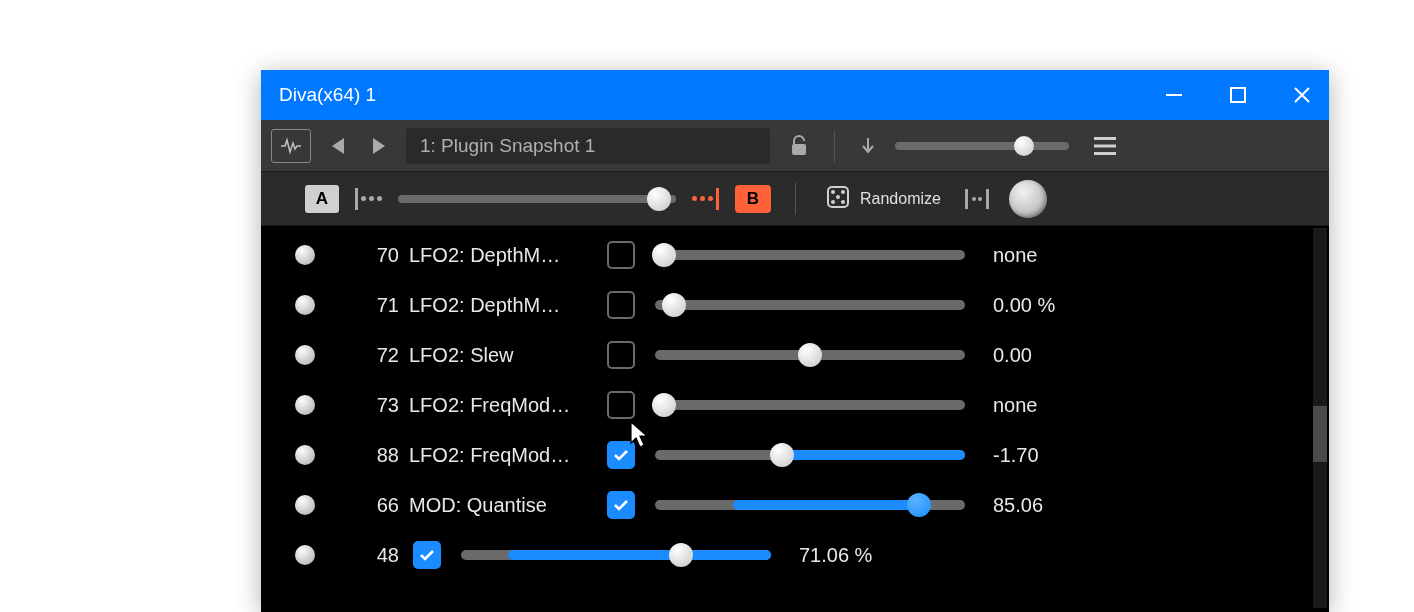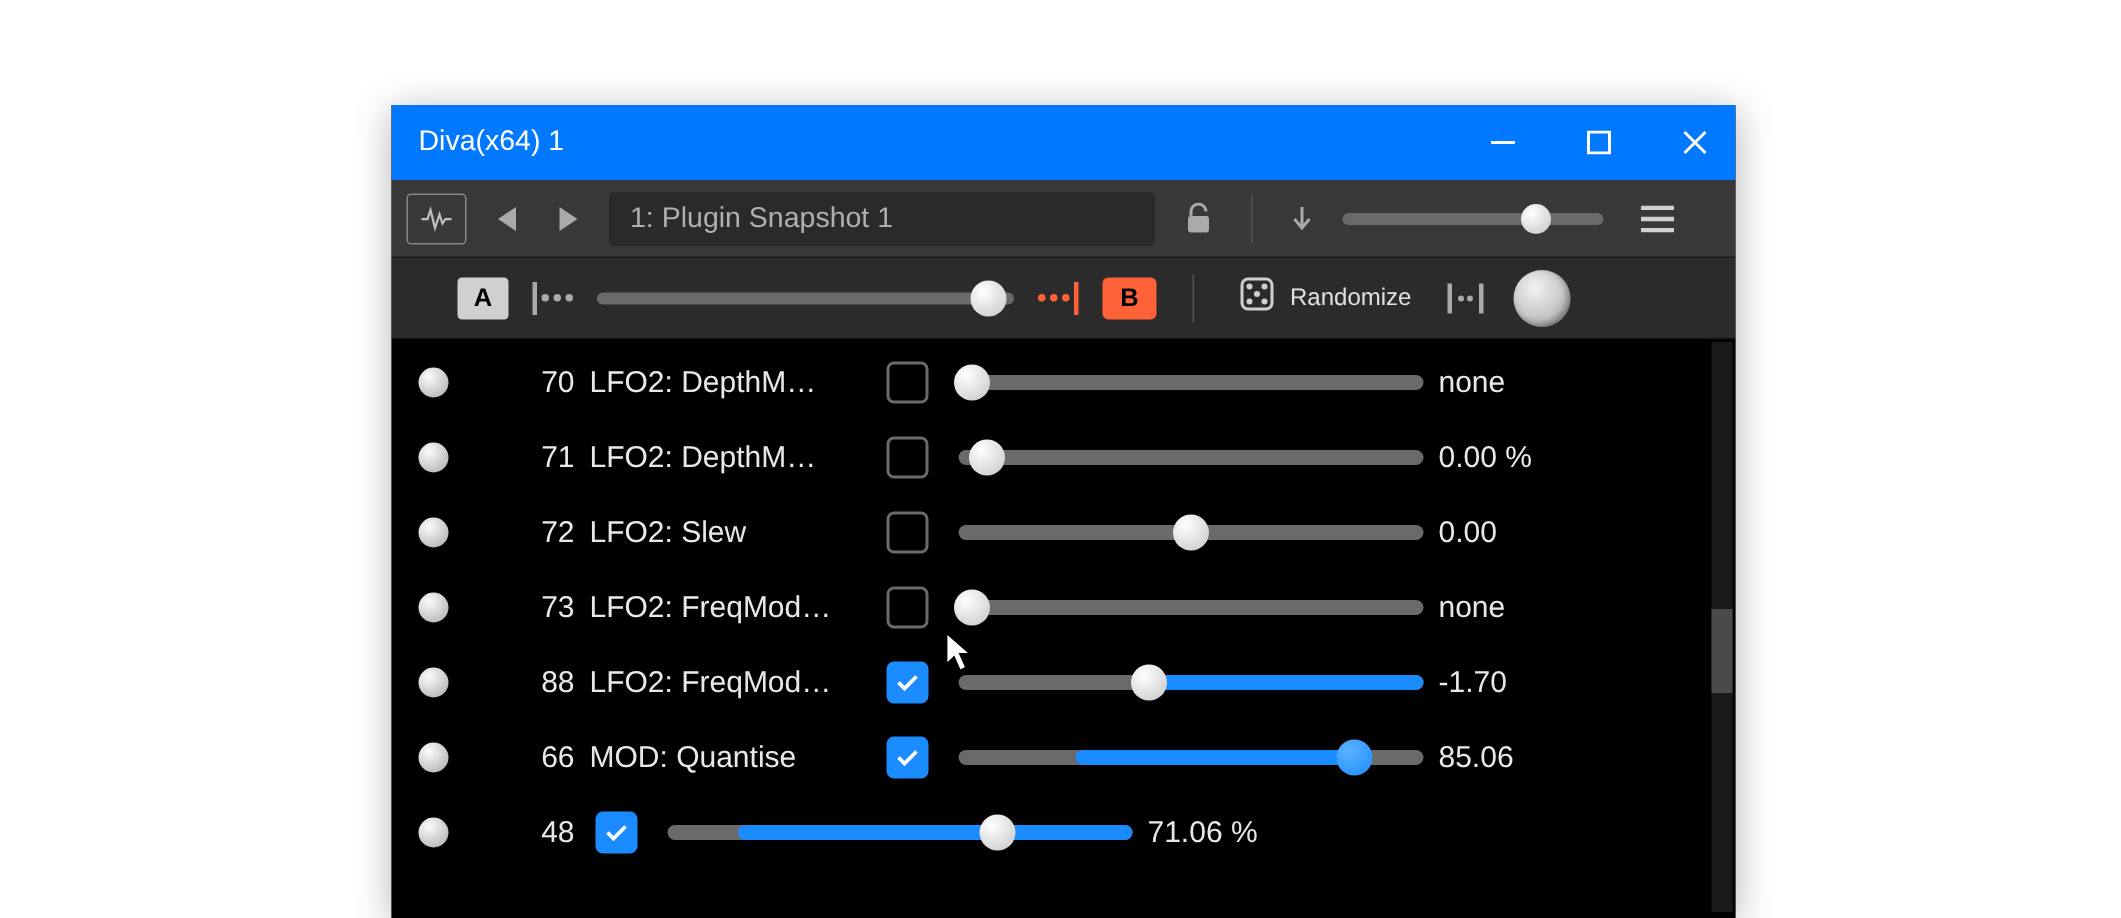--- a/index.html
+++ b/index.html
@@ -7,21 +7,21 @@
       background: #fff;
       font-family: "Segoe UI", Arial, sans-serif;
       width: 1414px;
       height: 612px;
       position: relative;
     }
     .window {
       position: absolute;
       left: 261px;
       top: 70px;
-      width: 896px;
+      width: 1068px;
       height: 542px;
       background: #000;
       box-shadow: 0 4px 24px rgba(0,0,0,0.3);
       overflow: hidden;
     }
     .titlebar {
       height: 50px;
       background: #0078ff;
       display: flex;
       align-items: center;
@@ -127,21 +127,21 @@
       width: 38px; height: 38px;
       border-radius: 50%;
       background: radial-gradient(circle at 38% 32%, #f2f2f2, #bcbcbc 68%, #9a9a9a);
       box-shadow: inset -2px -2px 4px rgba(0,0,0,0.35);
     }
 
     .param-list {
       position: relative;
       height: calc(100% - 156px);
       background: #000;
-      padding: 4px 0;
+      padding: 4px 16px;
     }
     .param-row {
       height: 50px;
       display: flex;
       align-items: center;
       padding: 0 14px 0 18px;
       color: #e8e8e8;
       font-size: 20px;
       gap: 10px;
     }
@@ -184,20 +184,21 @@
       width: 24px; height: 24px; border-radius: 50%;
       top: 50%; transform: translate(-50%, -50%);
     }
     .row-slider .thumb.white {
       background: radial-gradient(circle at 35% 30%, #fff, #c5c5c5);
     }
     .row-slider .thumb.blue {
       background: radial-gradient(circle at 35% 30%, #5cb3ff, #1a8cff);
     }
     .row-value {
+      margin-left: 18px;
       color: #e8e8e8;
       font-size: 20px;
     }
     .scrollbar-track {
       position: absolute;
       right: 2px; top: 158px;
       width: 14px; height: 380px;
       background: #1a1a1a;
     }
     .scrollbar-thumb {

